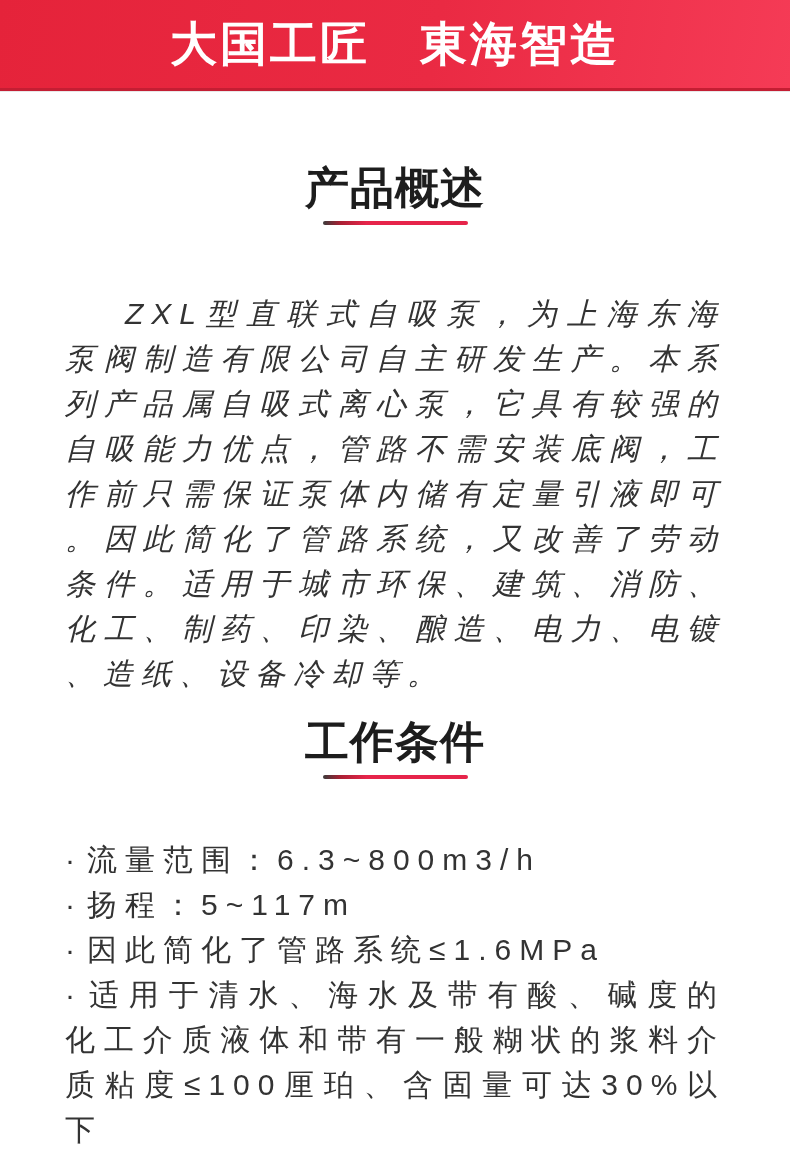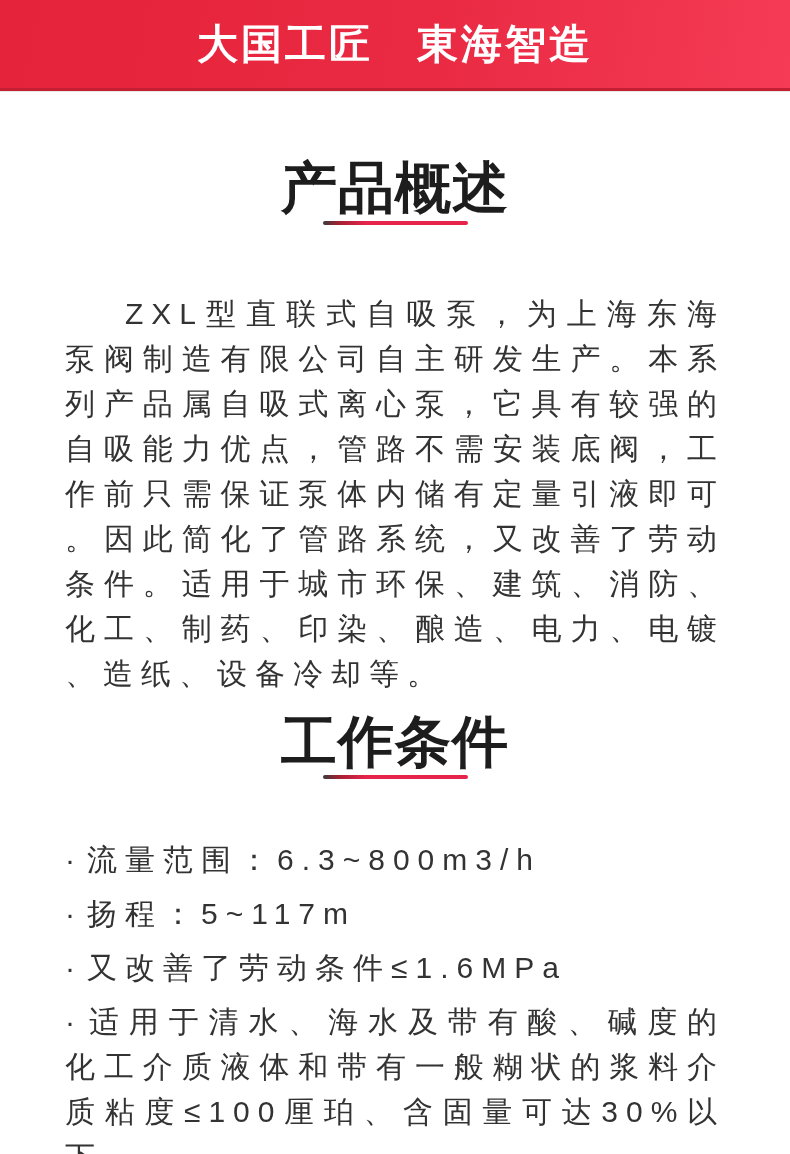--- a/index.html
+++ b/index.html
@@ -21,30 +21,30 @@
     height: 88px;
     background: linear-gradient(100deg, #e5233a 0%, #ea2a43 55%, #f53b56 100%);
     border-bottom: 3px solid #c41e33;
     box-shadow: 0 1px 0 #e8e8e8;
     display: flex;
     align-items: center;
     justify-content: center;
   }
   .banner-title {
     color: #ffffff;
-    font-size: 41px;
+    font-size: 47px;
     font-weight: bold;
     letter-spacing: 3px;
     white-space: nowrap;
   }
   
   .section-heading {
     margin: 0;
     text-align: center;
-    font-size: 56px;
+    font-size: 44px;
     line-height: 50px;
     font-weight: bold;
     color: #1d1d1d;
     letter-spacing: 1px;
   }
   .h-overview { margin-top: 72px; }
   .h-conditions { margin-top: 21px; }
   .heading-underline {
     width: 145px;
     height: 4px;
@@ -57,35 +57,35 @@
     width: 660px;
     margin: 66px auto 12px auto;
     font-size: 30px;
     line-height: 45px;
     letter-spacing: 8px;
     color: #333333;
     text-align: justify;
     text-indent: 60px;
     line-break: anywhere;
     overflow-wrap: break-word;
+    font-style: italic;
   }
   
   .conditions-list {
     width: 660px;
     margin: 58px auto 0 auto;
     font-size: 30px;
     line-height: 45px;
     letter-spacing: 8px;
     color: #333333;
   }
   .condition-item {
     text-align: justify;
     line-break: anywhere;
     overflow-wrap: break-word;
-    margin-top: 9px;
   }
   .bullet-marker {
     display: inline;
     margin-right: 12px;
     letter-spacing: 0;
   }
 </style>
 </head>
 <body>
 
@@ -104,20 +104,20 @@
   <div class="heading-underline"></div>
 
   <div class="conditions-list">
     <div class="condition-item">
       <span class="bullet-marker">·</span><span>流量范围：6.3~800m3/h</span>
     </div>
     <div class="condition-item">
       <span class="bullet-marker">·</span><span>扬程：5~117m</span>
     </div>
     <div class="condition-item">
-      <span class="bullet-marker">·</span><span>又改善了劳动条件≤1.6MPa</span>
+      <span class="bullet-marker">·</span><span>因此简化了管路系统≤1.6MPa</span>
     </div>
     <div class="condition-item">
       <span class="bullet-marker">·</span><span>适用于清水、海水及带有酸、碱度的化工介质液体和带有一般糊状的浆料介质粘度≤100厘珀、含固量可达30%以下</span>
     </div>
   </div>
 
 </div>
 
 </body></html>

